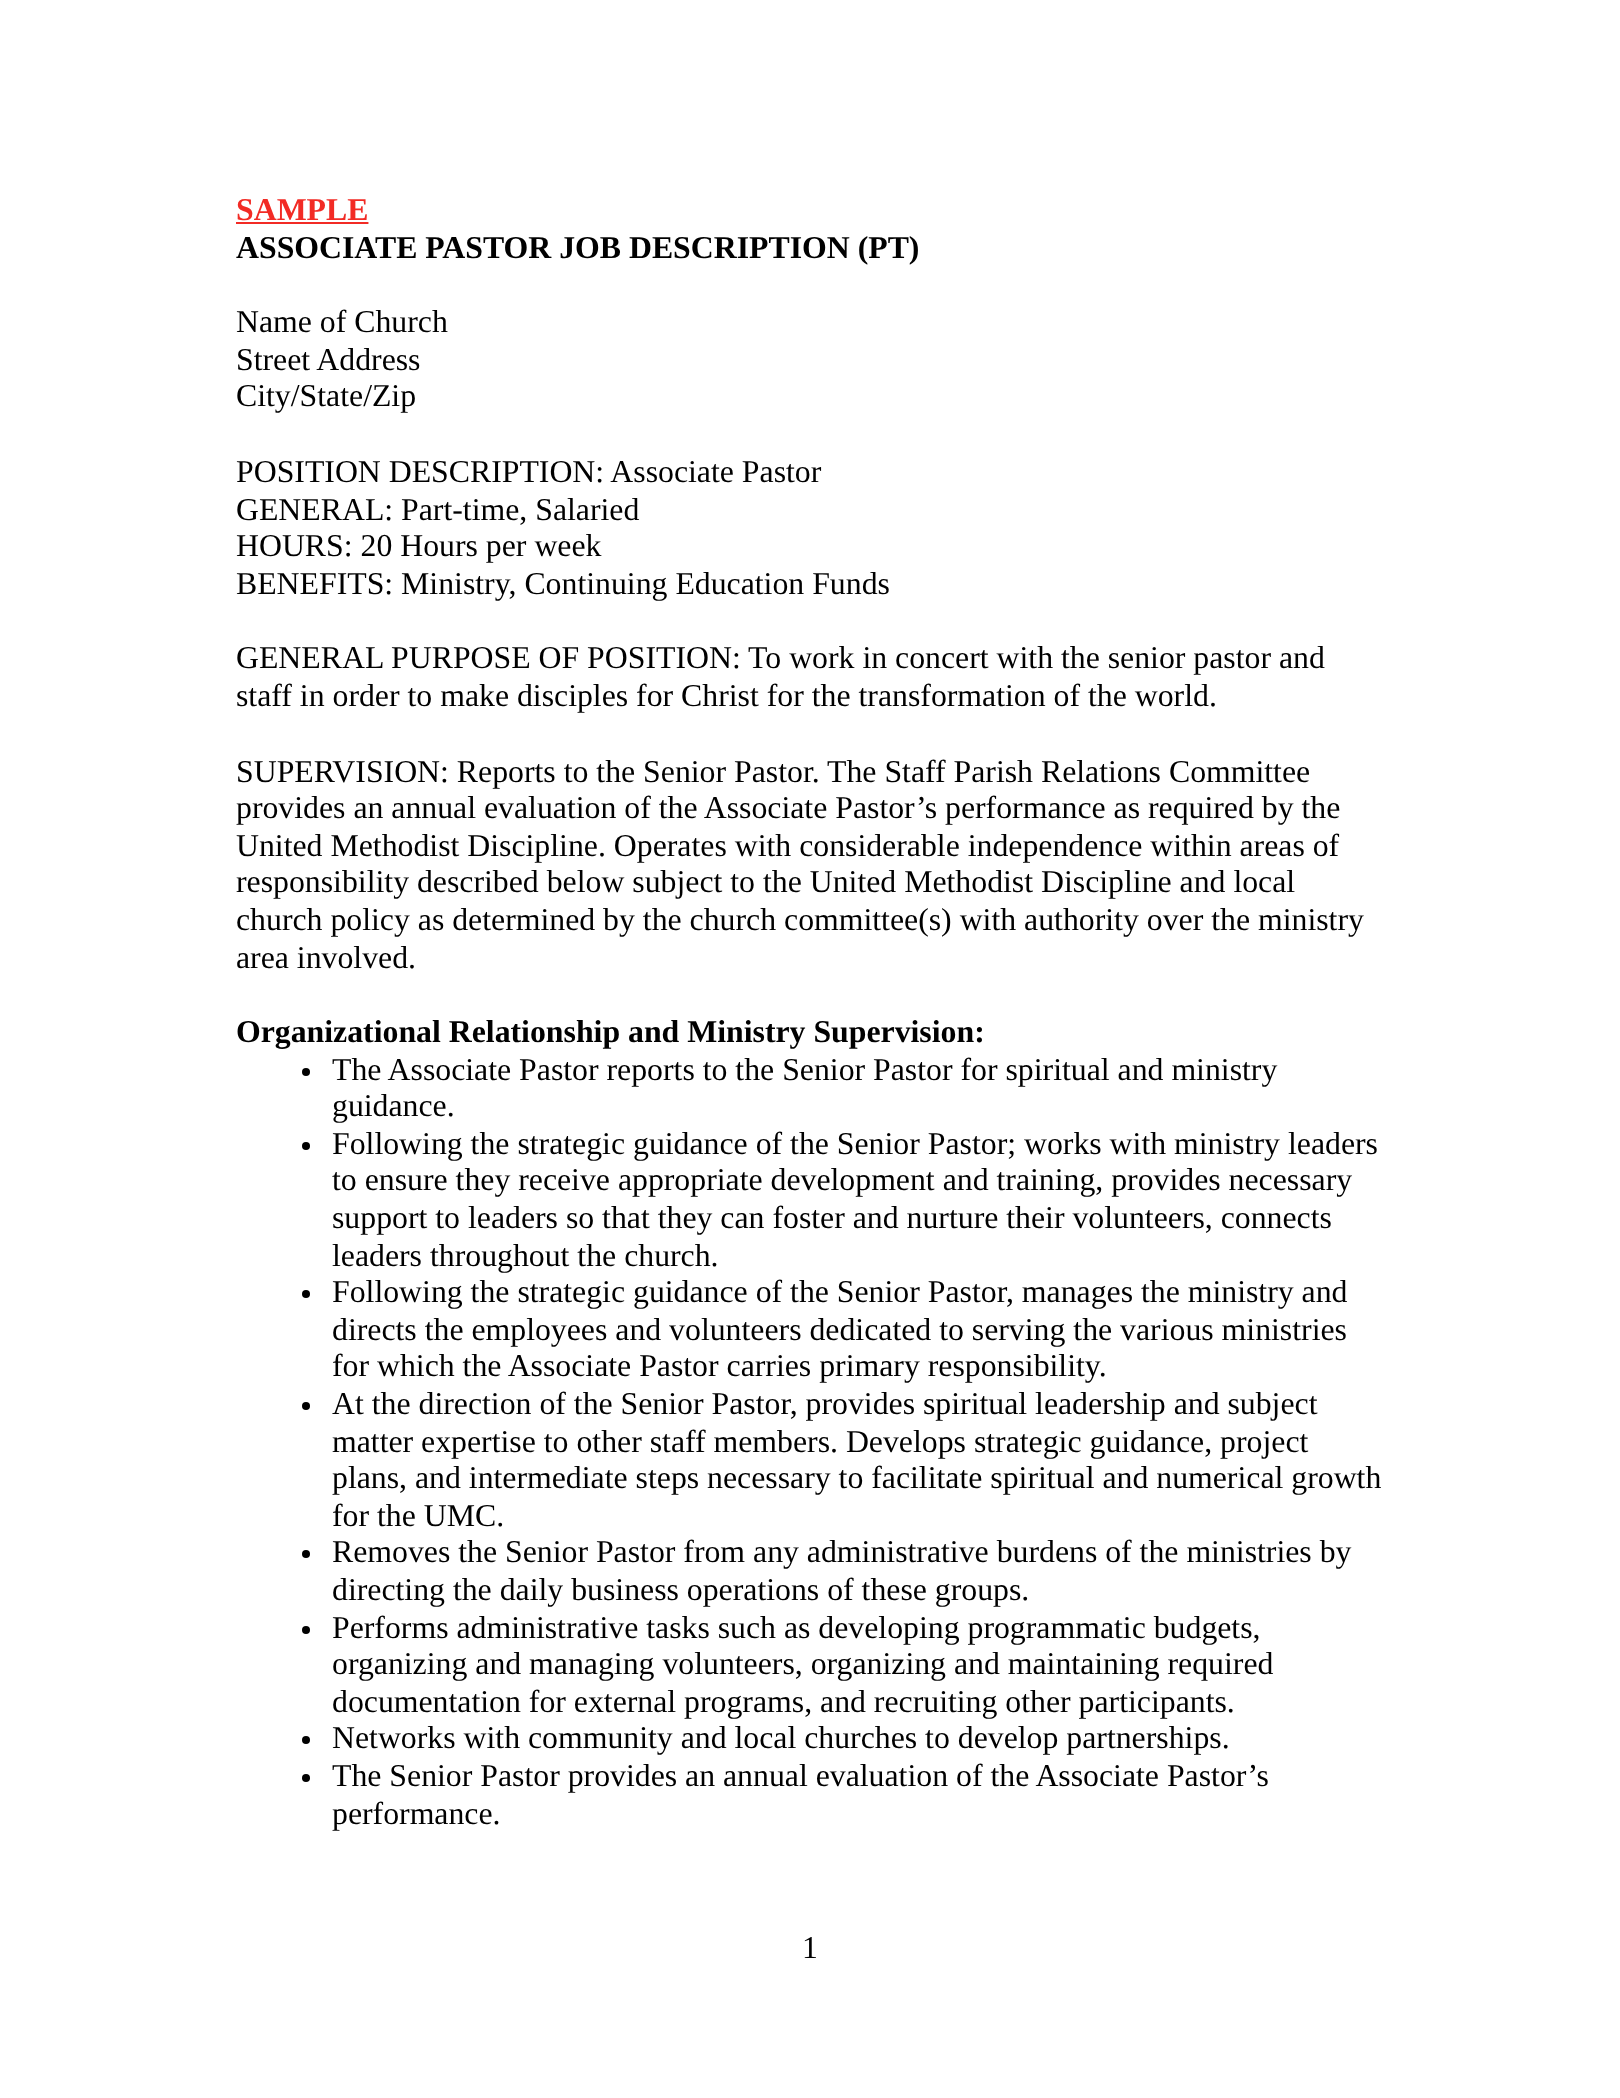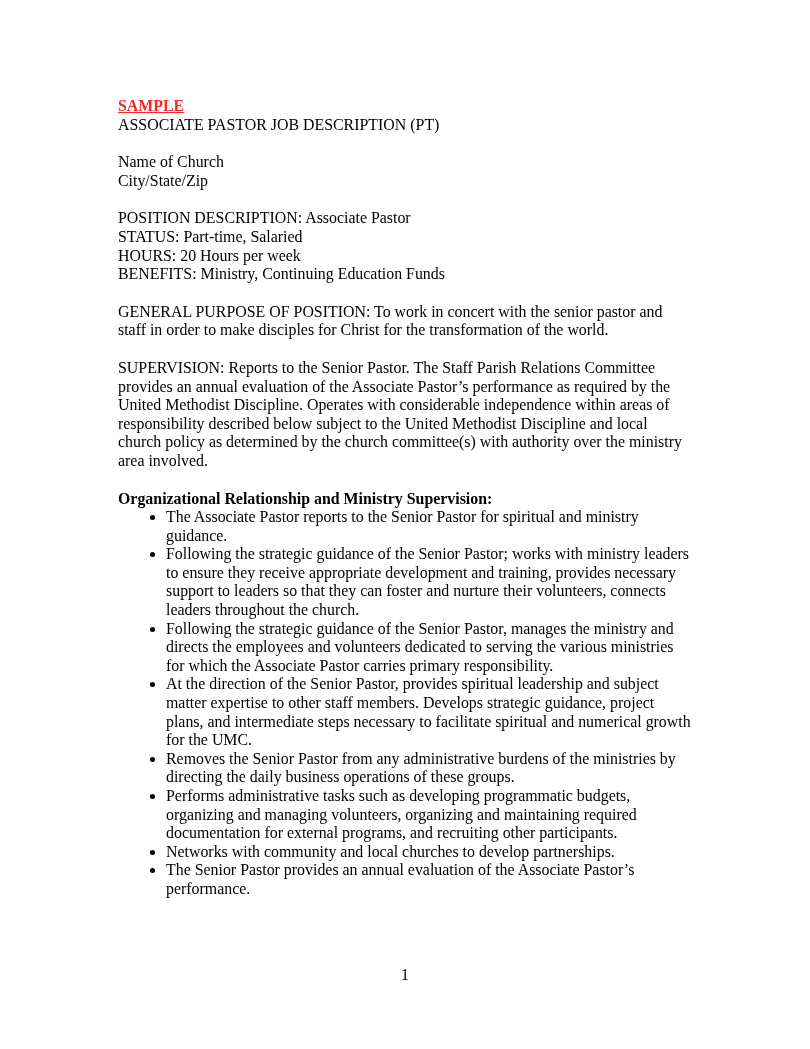--- a/index.html
+++ b/index.html
@@ -23,21 +23,21 @@
     height: 865px;
     padding: 97px 116px 0 118px;
     background: #ffffff;
   }
   .sample {
     color: #f22b25;
     font-weight: bold;
     text-decoration: underline;
   }
   .doc-title {
-    font-weight: normal;
+    font-weight: bold;
   }
   .block {
     margin-top: 19px;
   }
   .label {
     font-weight: normal;
   }
   .section-heading {
     font-weight: bold;
   }
@@ -62,26 +62,27 @@
 
 <div class="page">
 
   <div>
     <div class="sample">SAMPLE</div>
     <div class="doc-title">ASSOCIATE PASTOR JOB DESCRIPTION (PT)</div>
   </div>
 
   <div class="block">
     <div>Name of Church</div>
+    <div>Street Address</div>
     <div>City/State/Zip</div>
   </div>
 
   <div class="block">
     <div><span class="label">POSITION DESCRIPTION:</span><span> Associate Pastor</span></div>
-    <div><span class="label">STATUS:</span><span> Part-time, Salaried</span></div>
+    <div><span class="label">GENERAL:</span><span> Part-time, Salaried</span></div>
     <div><span class="label">HOURS:</span><span> 20 Hours per week</span></div>
     <div><span class="label">BENEFITS:</span><span> Ministry, Continuing Education Funds</span></div>
   </div>
 
   <div class="block"><span class="label">GENERAL PURPOSE OF POSITION:</span><span> To work in concert with the senior pastor and staff in order to make disciples for Christ for the transformation of the world.</span></div>
 
   <div class="block"><span class="label">SUPERVISION:</span><span> Reports to the Senior Pastor. The Staff Parish Relations Committee provides an annual evaluation of the Associate Pastor’s performance as required by the United Methodist Discipline. Operates with considerable independence within areas of responsibility described below subject to the United Methodist Discipline and local church policy as determined by the church committee(s) with authority over the ministry area involved.</span></div>
 
   <div class="block">
     <div class="section-heading">Organizational Relationship and Ministry Supervision:</div>

